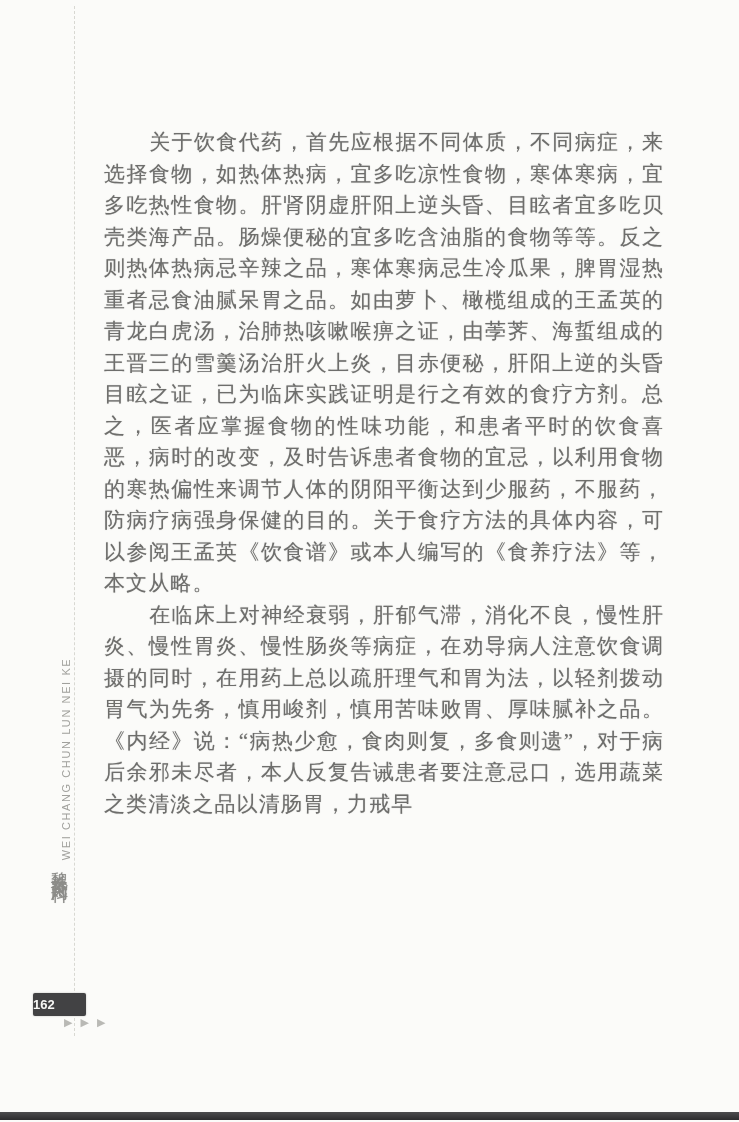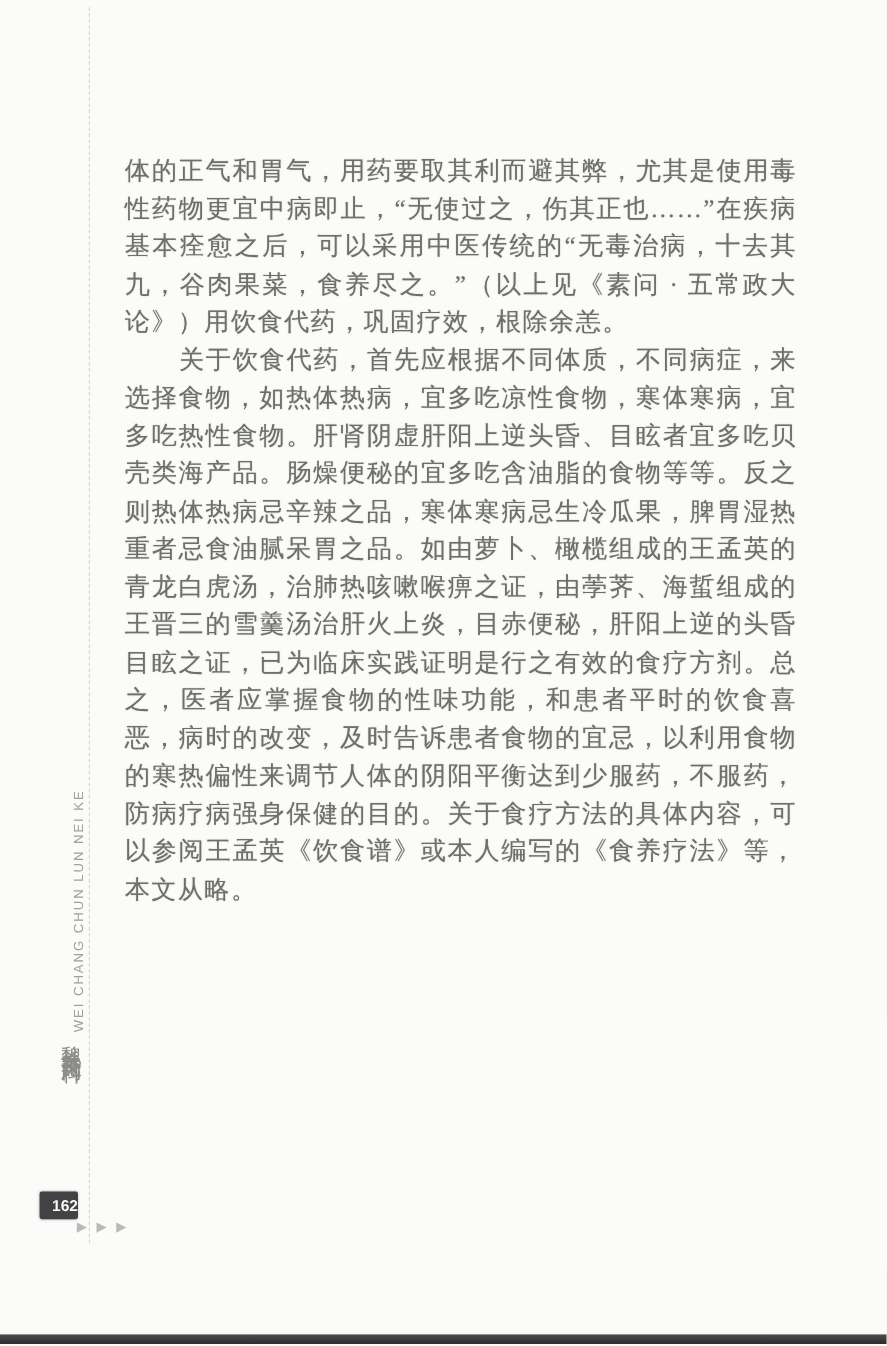--- a/index.html
+++ b/index.html
@@ -27,24 +27,24 @@
   }
   
   .spine-title{
     position:absolute;left:48px;top:858px;
     writing-mode:vertical-rl;text-orientation:upright;
     font-size:17px;letter-spacing:3px;color:#8b8b88;
     text-shadow:0 0 .8px rgba(139,139,136,.6);
   }
   
   .page-badge{
-    position:absolute;left:33px;top:993px;width:32px;height:23px;
+    position:absolute;left:33px;top:993px;width:53px;height:23px;
     background:#424244;color:#f7f7f5;border-radius:2px;
     font-family:"Liberation Sans","DejaVu Sans",sans-serif;
-    font-size:13px;font-weight:bold;line-height:23px;text-align:right;
+    font-size:13px;font-weight:bold;line-height:23px;text-align:left;
     box-shadow:0 0 2px rgba(0,0,0,.25);
   }
   
   .arrows{
     position:absolute;left:64px;top:1016px;
     color:#b9b9b5;font-size:11px;letter-spacing:8px;
     font-family:"DejaVu Sans",sans-serif;
   }
   
   .text-block{
@@ -73,19 +73,19 @@
     <span>WEI CHANG CHUN LUN NEI KE</span>
   </div>
 
   <div class="spine-title">魏长春论内科</div>
 
   <div class="page-badge">162</div>
 
   <div class="arrows">▶▶▶</div>
 
   <div class="text-block">
-      <p class="">体的正气和胃气，用药要取其利而避其弊，尤其是使用毒性药物更宜中病即止，“无使过之，伤其正也……”在疾病基本痊愈之后，可以采用中医传统的“无毒治病，十去其九，谷肉果菜，食养尽之。”（以上见《素问 · 五常政大论》）用饮食代药，巩固疗效，根除余恙。</p>
       <p class="indent">关于饮食代药，首先应根据不同体质，不同病症，来选择食物，如热体热病，宜多吃凉性食物，寒体寒病，宜多吃热性食物。肝肾阴虚肝阳上逆头昏、目眩者宜多吃贝壳类海产品。肠燥便秘的宜多吃含油脂的食物等等。反之则热体热病忌辛辣之品，寒体寒病忌生冷瓜果，脾胃湿热重者忌食油腻呆胃之品。如由萝卜、橄榄组成的王孟英的青龙白虎汤，治肺热咳嗽喉痹之证，由荸荠、海蜇组成的王晋三的雪羹汤治肝火上炎，目赤便秘，肝阳上逆的头昏目眩之证，已为临床实践证明是行之有效的食疗方剂。总之，医者应掌握食物的性味功能，和患者平时的饮食喜恶，病时的改变，及时告诉患者食物的宜忌，以利用食物的寒热偏性来调节人体的阴阳平衡达到少服药，不服药，防病疗病强身保健的目的。关于食疗方法的具体内容，可以参阅王孟英《饮食谱》或本人编写的《食养疗法》等，本文从略。</p>
+      <p class="indent">在临床上对神经衰弱，肝郁气滞，消化不良，慢性肝炎、慢性胃炎、慢性肠炎等病症，在劝导病人注意饮食调摄的同时，在用药上总以疏肝理气和胃为法，以轻剂拨动胃气为先务，慎用峻剂，慎用苦味败胃、厚味腻补之品。《内经》说：“病热少愈，食肉则复，多食则遗”，对于病后余邪未尽者，本人反复告诫患者要注意忌口，选用蔬菜之类清淡之品以清肠胃，力戒早</p>
     </div>
 
   <div class="bottom-bar"></div>
 
 </div>
 
 </body></html>

